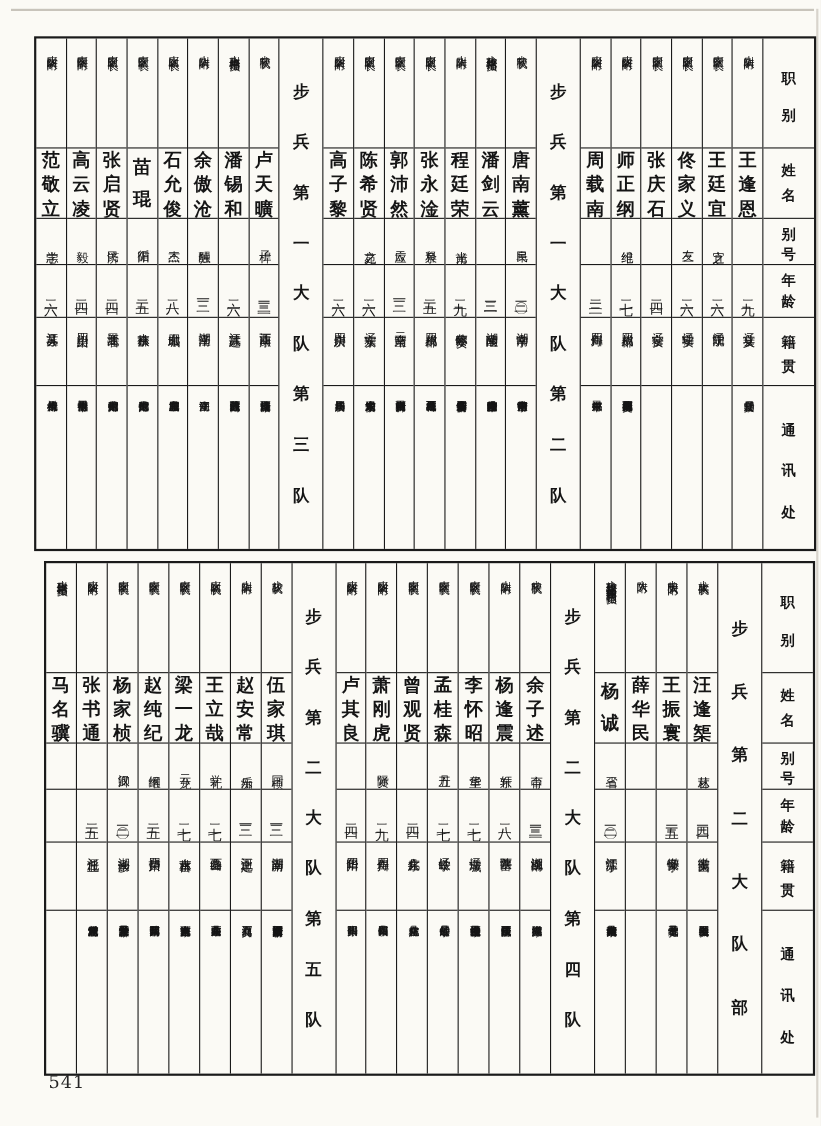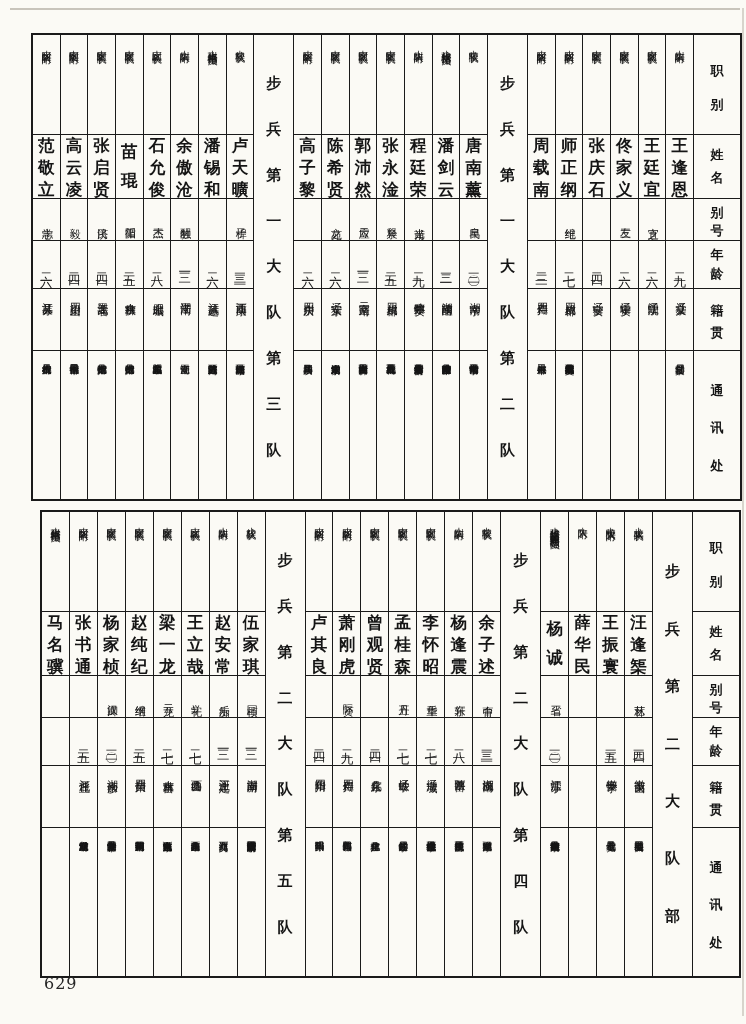--- a/index.html
+++ b/index.html
@@ -1155,14 +1155,14 @@
         </div>
         <div class="cell f-origin r4">
           <span class="vt"></span>
         </div>
         <div class="cell f-address r5">
           <span class="vt"></span>
         </div>
       </div>
     </div>
 
-  <div class="page-number">629</div>
+  <div class="page-number">541</div>
 </div>
 
 </body></html>

